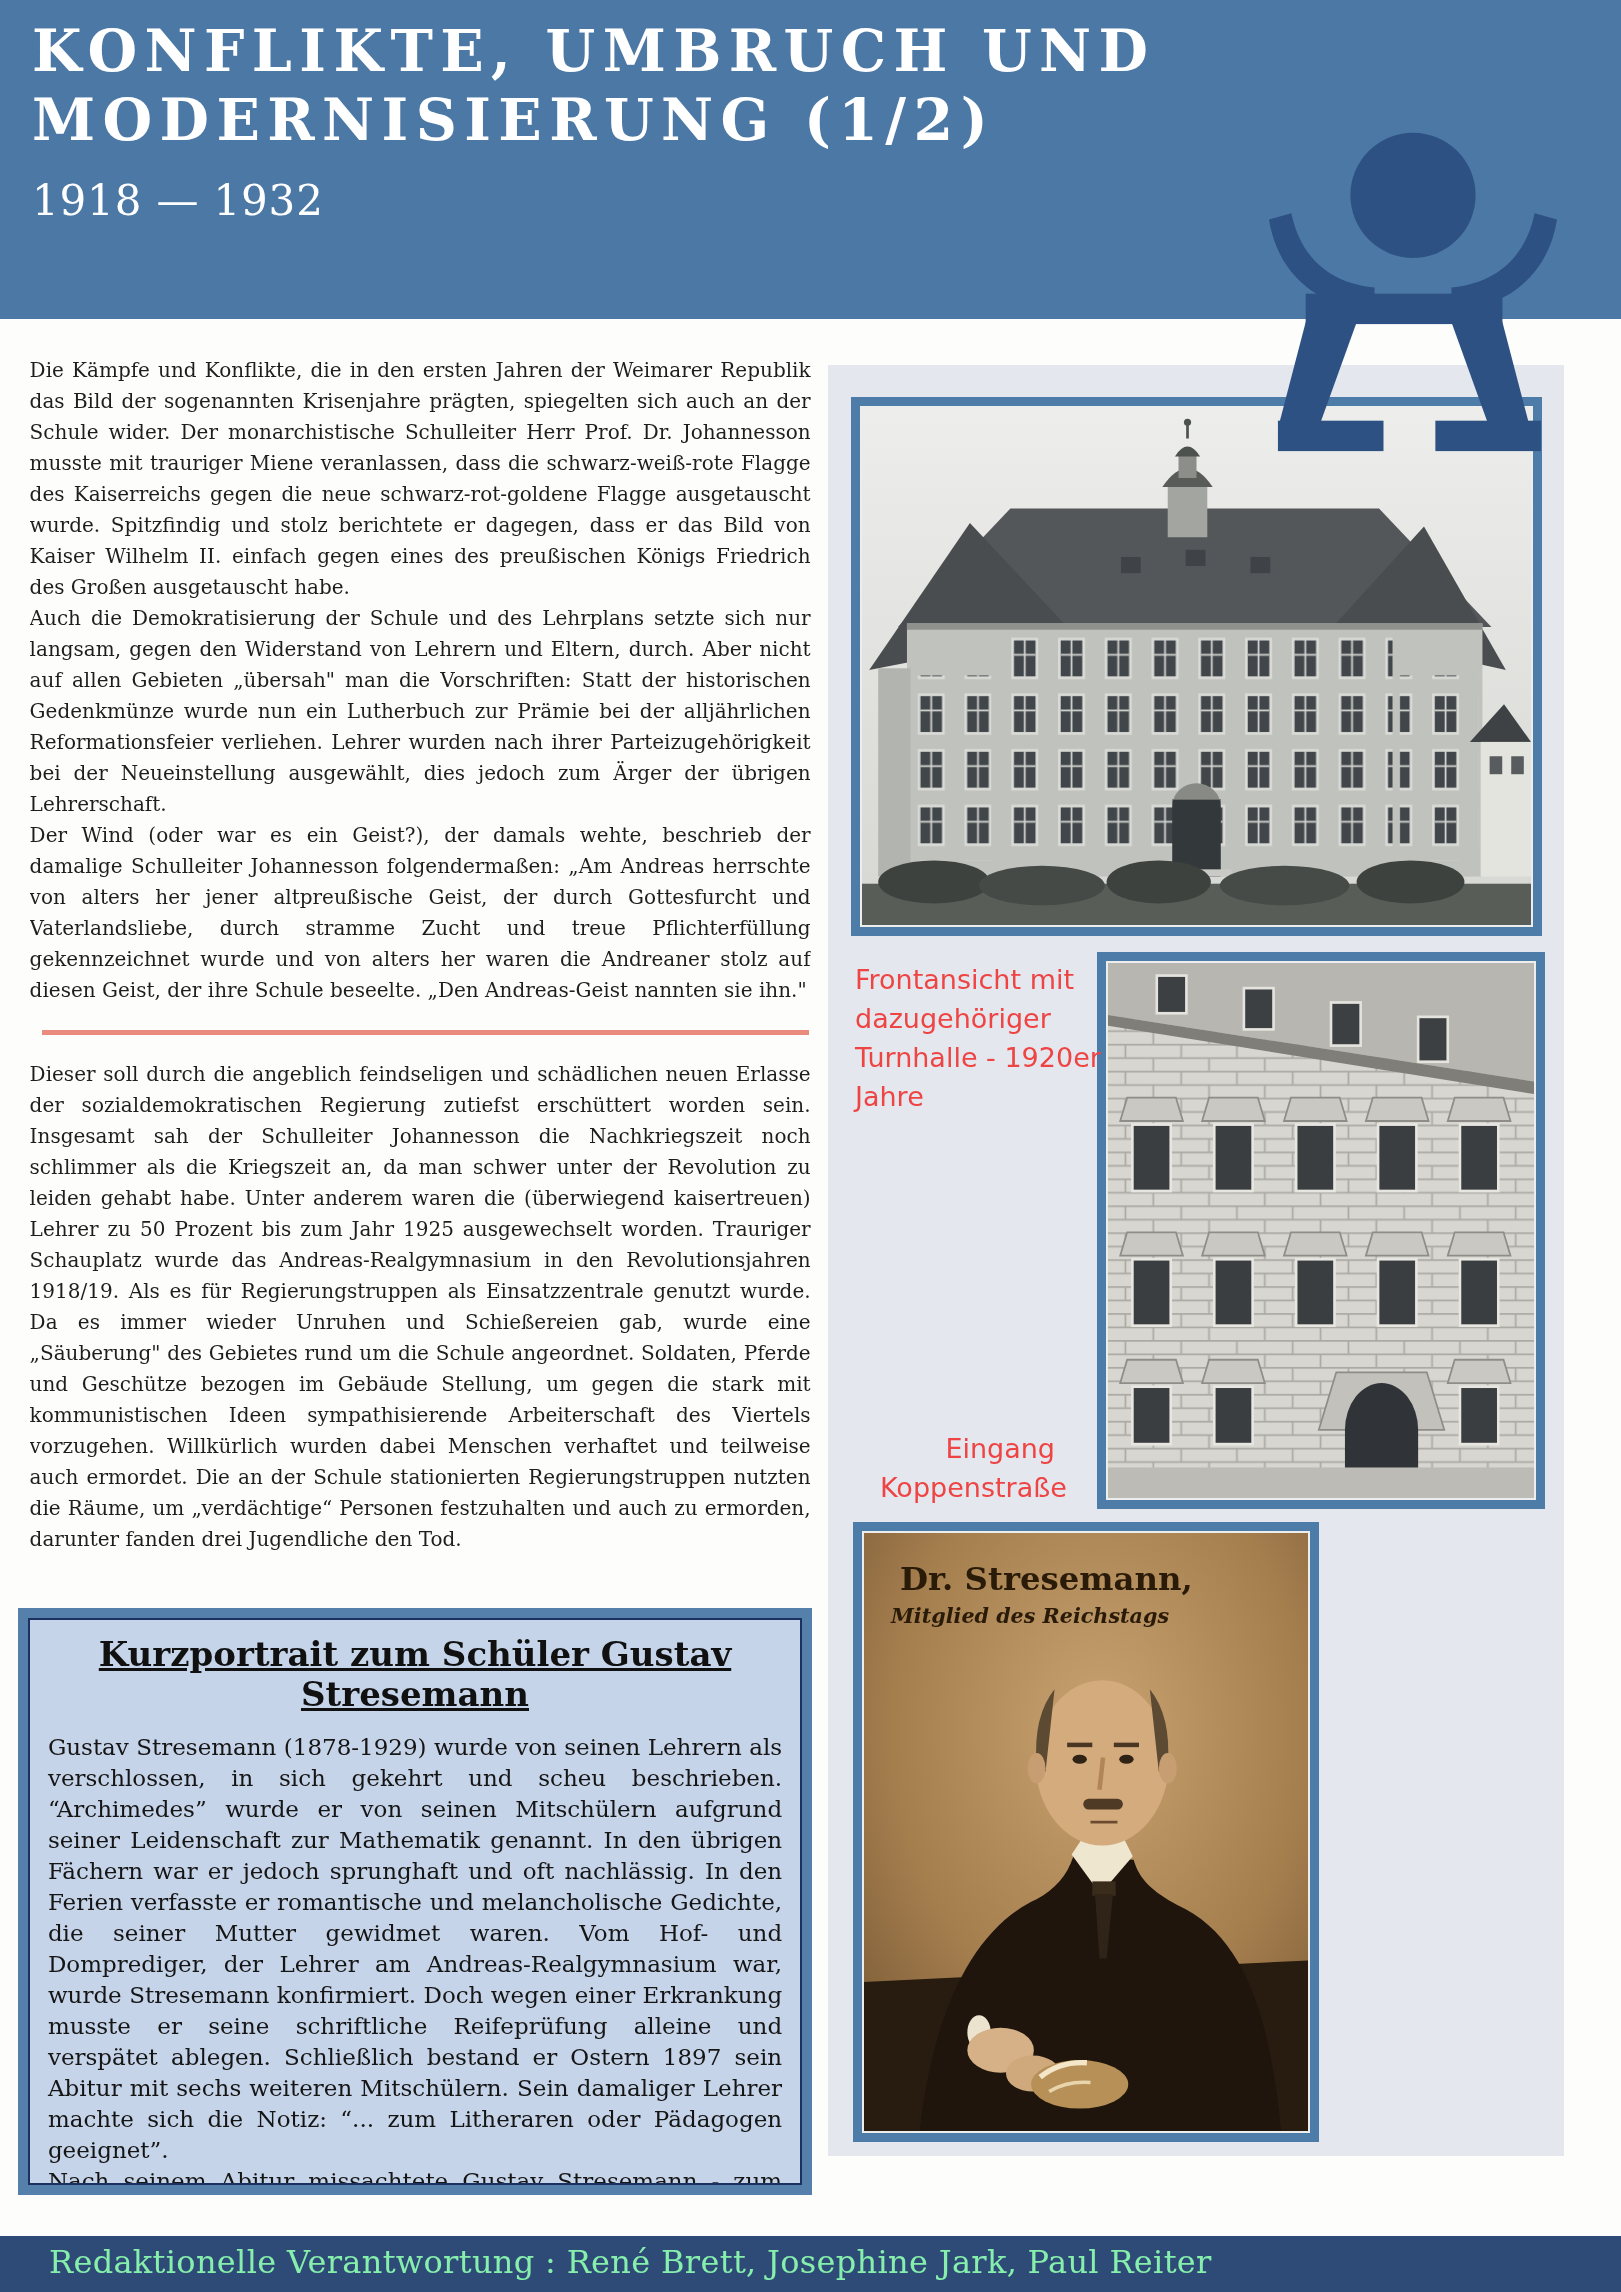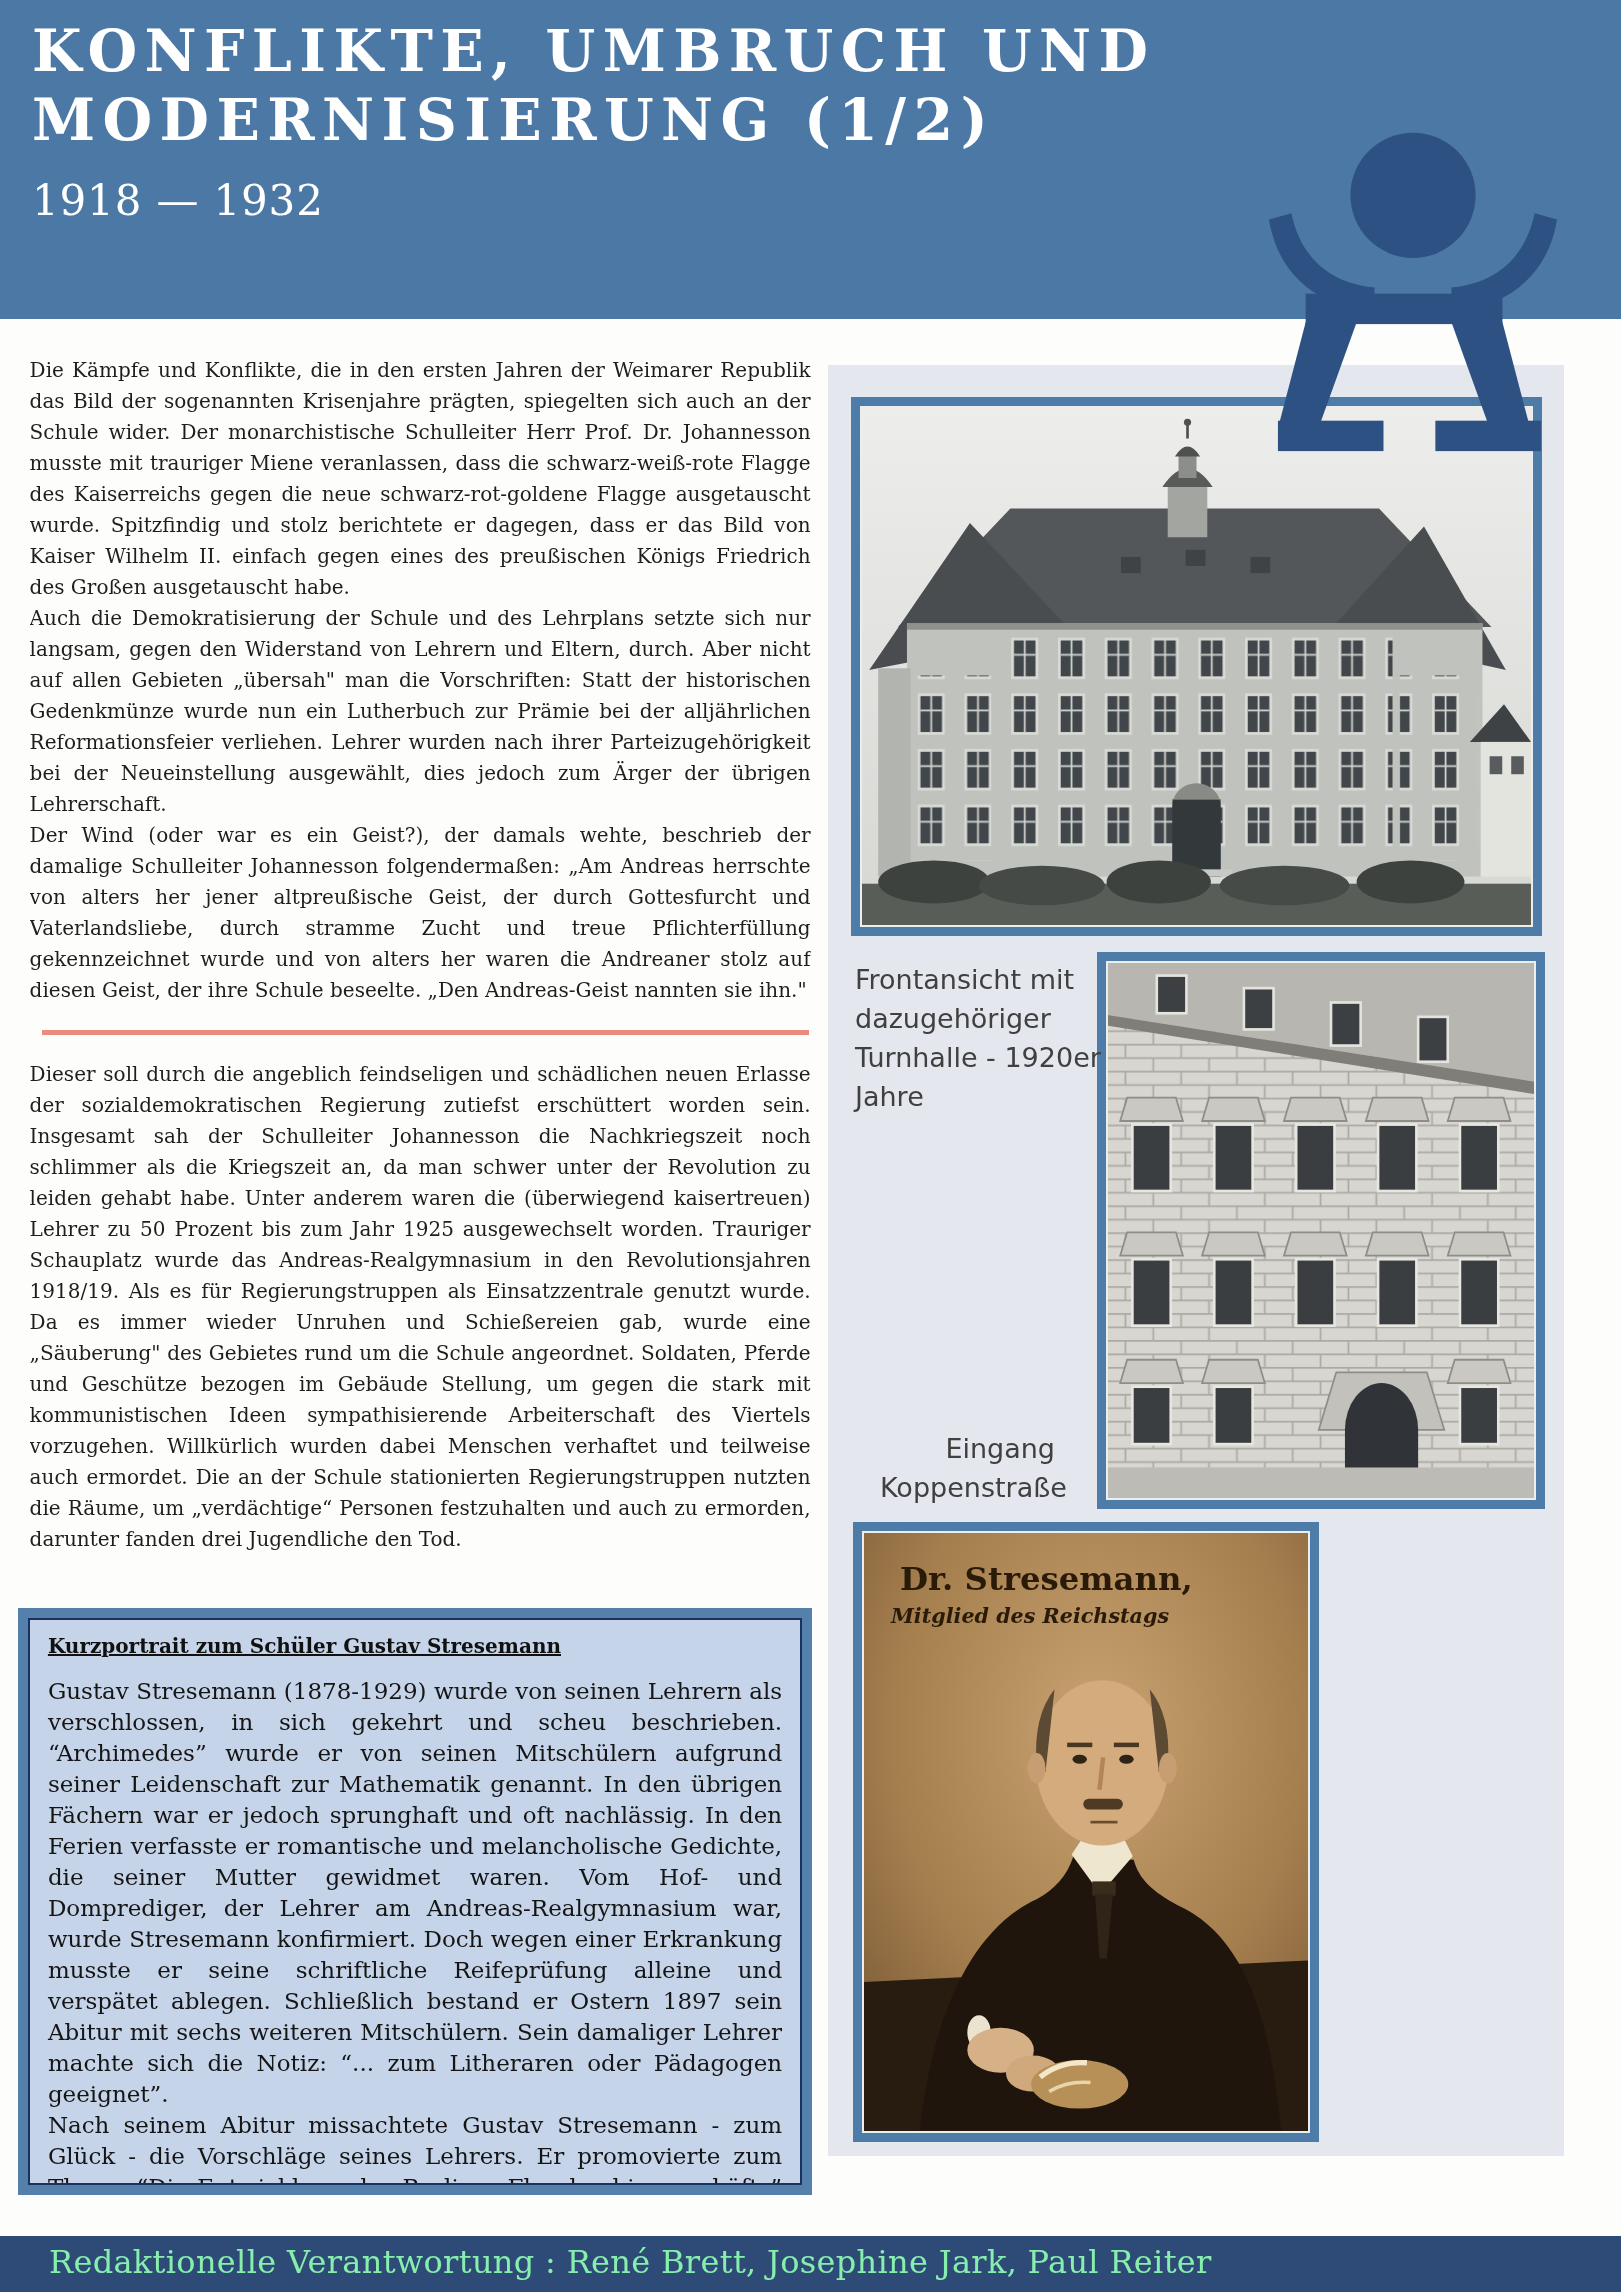--- a/index.html
+++ b/index.html
@@ -38,21 +38,21 @@
   .infobox-outer{
     position:absolute;left:18px;top:1608px;width:794px;height:587px;
     background:#5480ab;padding:0;box-sizing:border-box;
   }
   .infobox-inner{
     position:absolute;left:9.9px;top:9.9px;right:9.9px;bottom:9.9px;
     background:#c6d4e9;border:2.7px solid #1b3260;
     padding:12.5px 18px;box-sizing:border-box;overflow:hidden;
   }
   .infobox-title{
-    font-weight:bold;font-size:20px;
+    text-align:center;font-weight:bold;font-size:34px;
     text-decoration:underline;margin:1.8px 0 18px 0;color:#111;
   }
   .infobox-inner p{
     margin:0;font-size:23px;line-height:31px;text-align:justify;color:#151515;
   }
   
   .right-panel{
     position:absolute;left:828px;top:365px;width:736px;height:1791px;
     background:#e4e7ed;
   }
@@ -61,21 +61,21 @@
   }
   .photo-frame .ph-inner{
     width:100%;height:100%;box-sizing:border-box;border:2.7px solid #eceded;
     overflow:hidden;background:#cfcfcc;
   }
   .ph-inner svg{display:block;width:100%;height:100%;}
   #frame-school{left:851px;top:397px;width:691px;height:539px;}
   #frame-facade{left:1097px;top:952px;width:448px;height:557px;}
   #frame-portrait{left:853px;top:1522px;width:466px;height:620px;}
   .caption{
-    position:absolute;z-index:3;color:#404040;
+    position:absolute;z-index:3;color:#ef4444;
     font-family:"DejaVu Sans","Liberation Sans",sans-serif;
     font-size:27px;line-height:39px;
   }
   #caption-front{left:855px;top:960px;width:251px;text-align:left;}
   #caption-entrance{left:880px;top:1429px;width:175px;text-align:right;}
   
   .footer-band{
     position:absolute;left:0;top:2236px;width:1621px;height:56px;
     background:#2e4b78;color:#86efac;
   }

